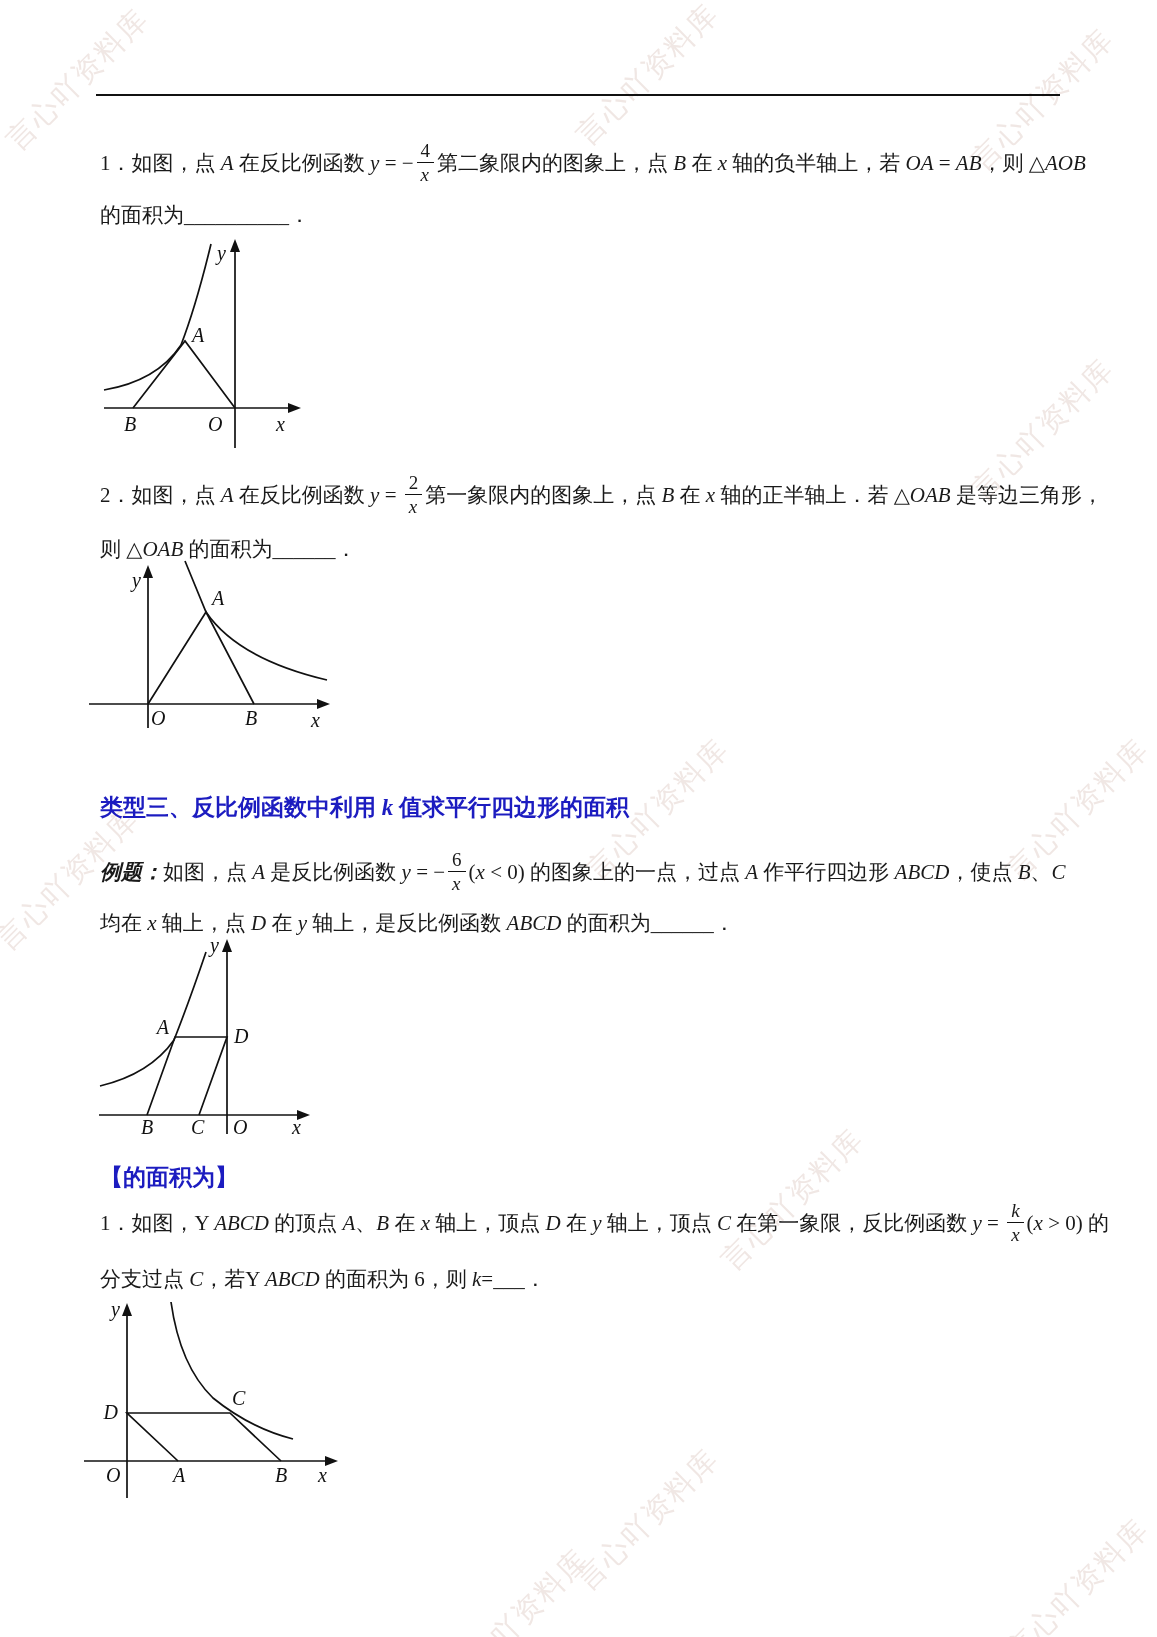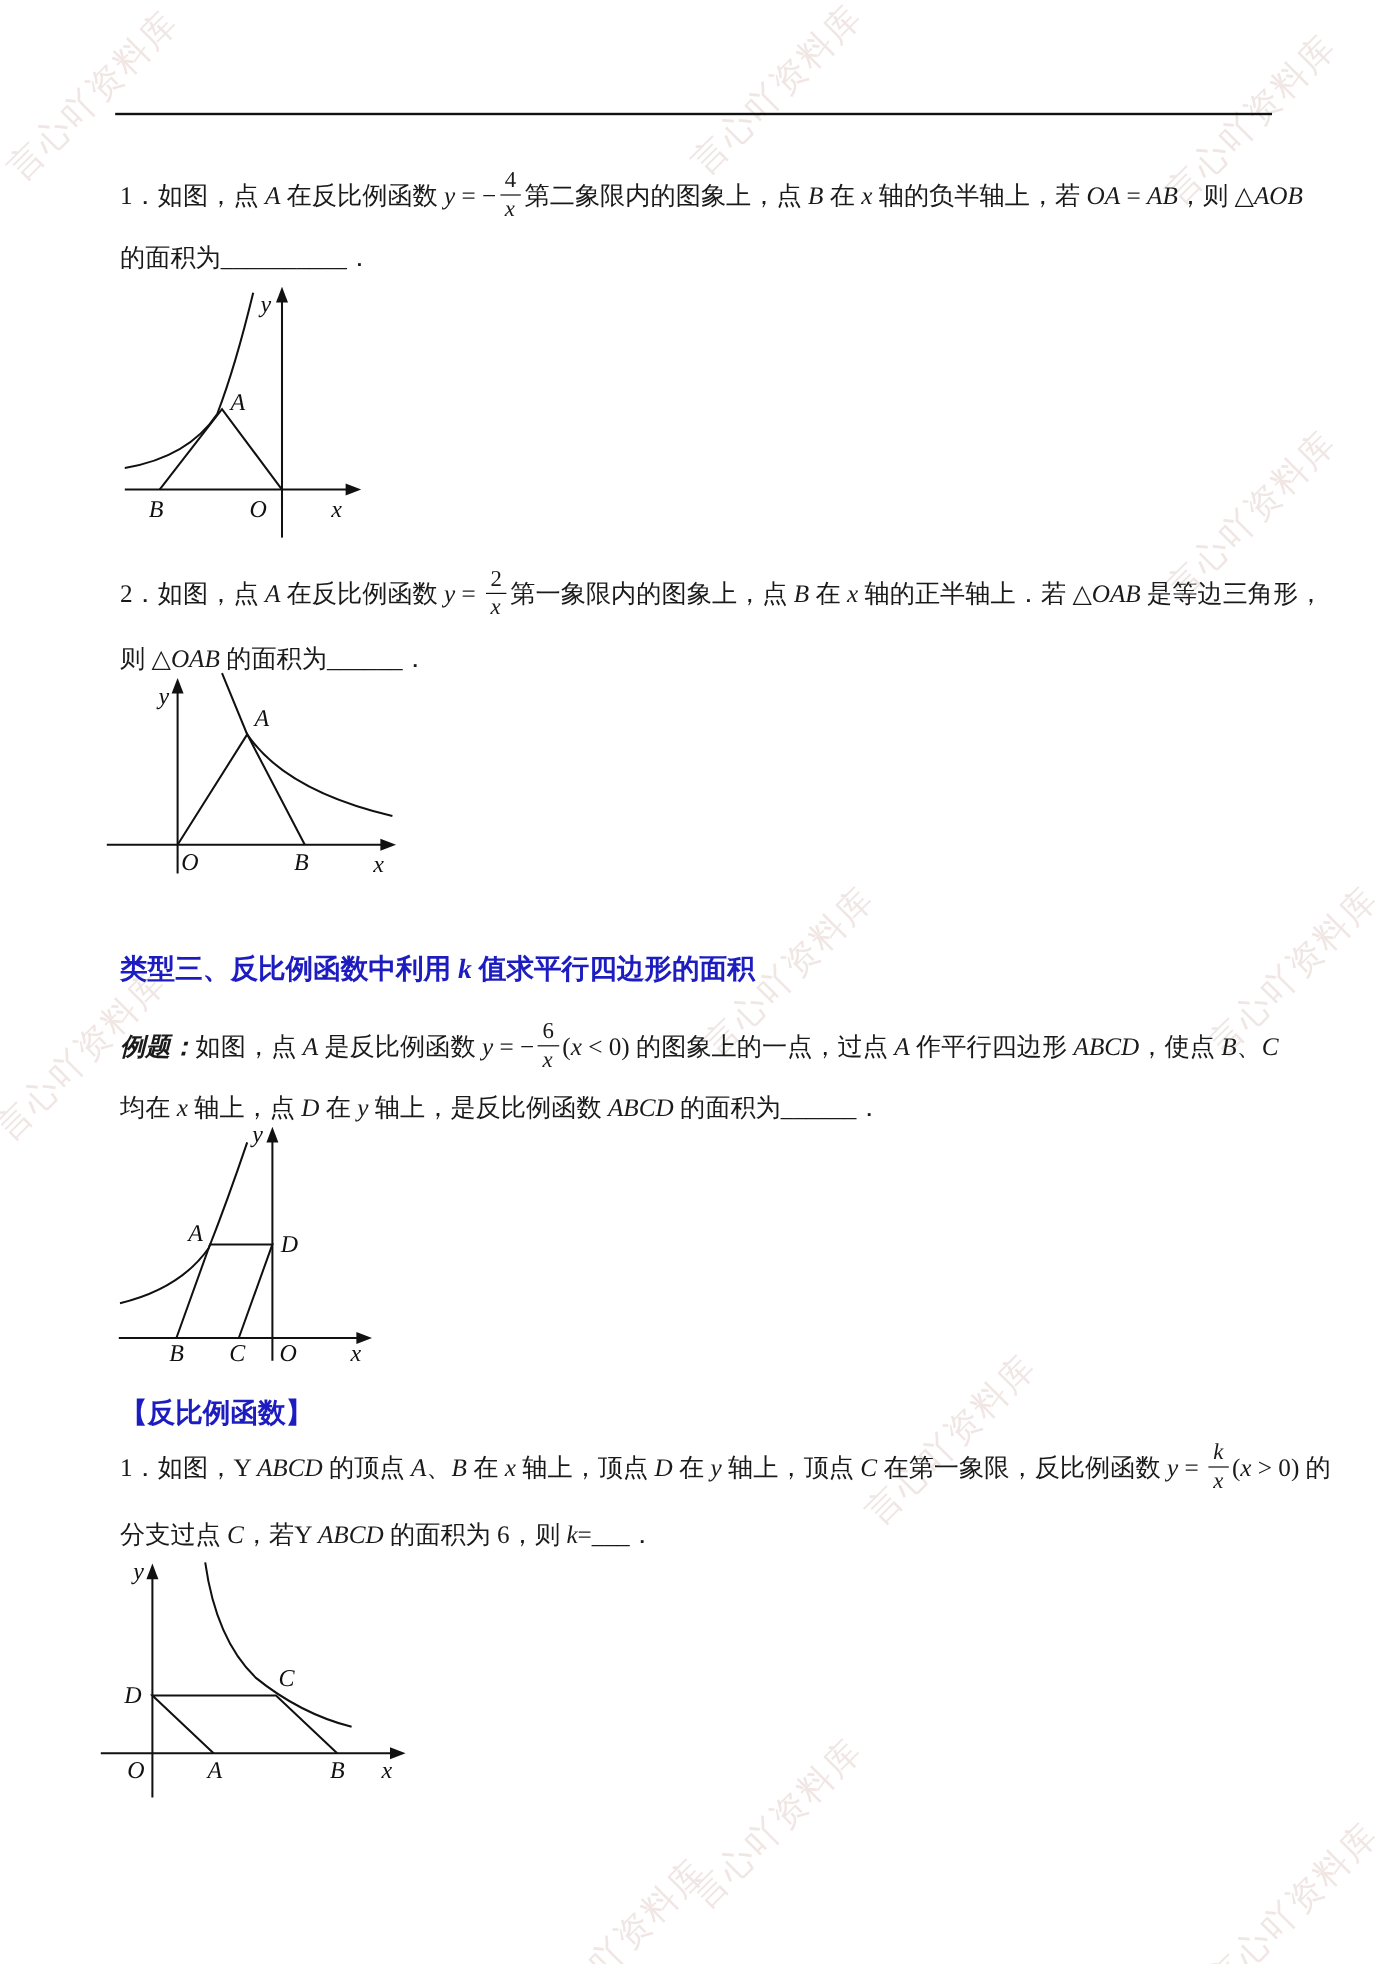--- a/index.html
+++ b/index.html
@@ -112,21 +112,21 @@
     <path d="M52,183 L80,105 L132,105 L104,183"></path>
     <text x="124" y="20" text-anchor="end">y</text>
     <text x="197" y="202">x</text>
     <text x="74" y="102" text-anchor="end">A</text>
     <text x="46" y="202">B</text>
     <text x="96" y="202">C</text>
     <text x="139" y="111">D</text>
     <text x="138" y="202">O</text>
   </svg>
 
-  <div class="heading" style="top:1163px"><span>【反比例函数】</span></div>
+  <div class="heading" style="top:1163px"><span>【的面积为】</span></div>
 
   <div class="line" style="top:1200px"><span>1．如图，Y </span><span class="mi">ABCD</span><span> 的顶点 </span><span class="mi">A</span><span>、</span><span class="mi">B</span><span> 在 </span><span class="mi">x</span><span> 轴上，顶点 </span><span class="mi">D</span><span> 在 </span><span class="mi">y</span><span> 轴上，顶点 </span><span class="mi">C</span><span> 在第一象限，反比例函数 </span><span class="mi">y</span><span> = </span><span class="frac"><span class="fn it">k</span><span class="fd">x</span></span><span>(</span><span class="mi">x</span><span> &gt; 0)</span><span> 的</span></div>
   <div class="line" style="top:1264px"><span>分支过点 </span><span class="mi">C</span><span>，若Y </span><span class="mi">ABCD</span><span> 的面积为 6，则 </span><span class="mi">k</span><span>=</span><span class="blank">___</span><span>．</span></div>
 
   <svg class="fig" style="left:80px;top:1298px" width="310" height="205" viewBox="0 0 310 205">
     <line x1="47" y1="14" x2="47" y2="200"></line>
     <polygon points="47,5 42,18 52,18"></polygon>
     <line x1="4" y1="163" x2="249" y2="163"></line>
     <polygon points="258,163 245,158 245,168"></polygon>
     <path d="M91,4 Q100,68 133,100 Q170,130 213,141"></path>

